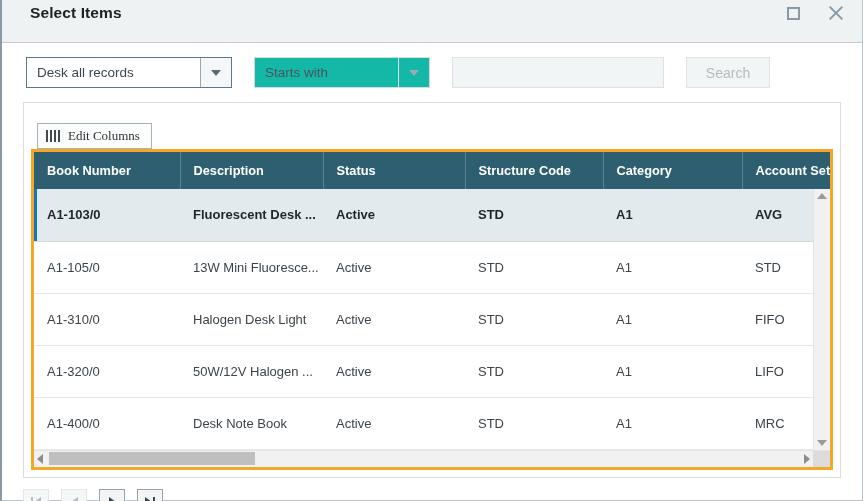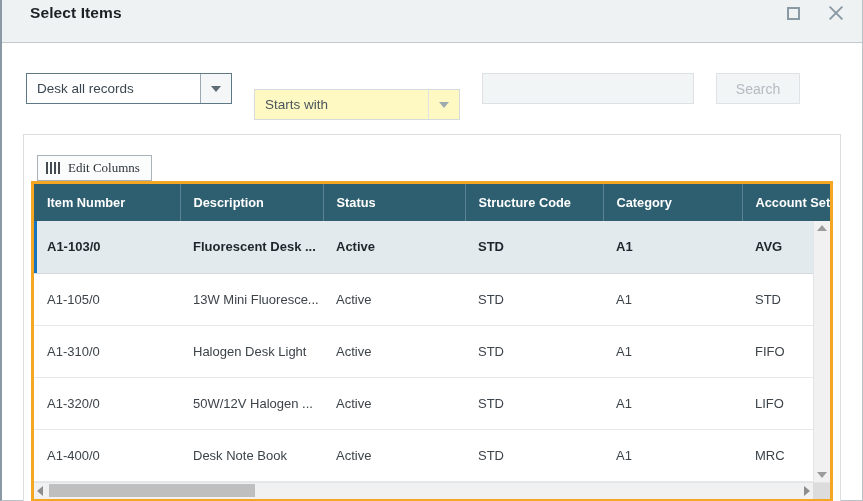--- a/index.html
+++ b/index.html
@@ -59,21 +59,21 @@
     display: flex; align-items: center;
     font-size: 13.5px; color: #3b4750;
     padding: 0 10px;
   }
   .select .sel-arrow {
     width: 31px; display: flex; align-items: center; justify-content: center;
   }
   .select.primary { border: 1px solid #5f7885; width: 206px; }
   .select.primary .sel-val { flex: 1; }
   .select.primary .sel-arrow { border-left: 1px solid #9aa8b0; background: #f4f6f7; }
-  .select.secondary { border: 1px solid #d5dadd; width: 206px; background: #fef9c3; margin-top: 32px; }
+  .select.secondary { border: 1px solid #d5dadd; width: 176px; background: #14b8a6; }
   .select.secondary .sel-val { flex: 1; color: #4a555d; }
   .select.secondary .sel-arrow { border-left: 1px solid #dfe3e6; }
   .caret {
     width: 0; height: 0;
     border-left: 5px solid transparent;
     border-right: 5px solid transparent;
     border-top: 6px solid #5c6a73;
   }
   .caret.light { border-top-color: #9fa9b0; }
   .searchbox {
@@ -282,21 +282,21 @@
             <colgroup>
               <col class="c-item">
                 <col class="c-desc">
                 <col class="c-stat">
               <col class="c-struct">
                 <col class="c-cat">
                 <col class="c-acct">
             </colgroup>
             <thead>
               <tr>
-                <th>Item Number</th>
+                <th>Book Number</th>
                 <th>Description</th>
                 <th>Status</th>
                 <th>Structure Code</th>
                 <th>Category</th>
                 <th>Account Set Co</th>
               </tr>
             </thead>
             <tbody>
               <tr class="selected">
                 <td>A1-103/0</td>

